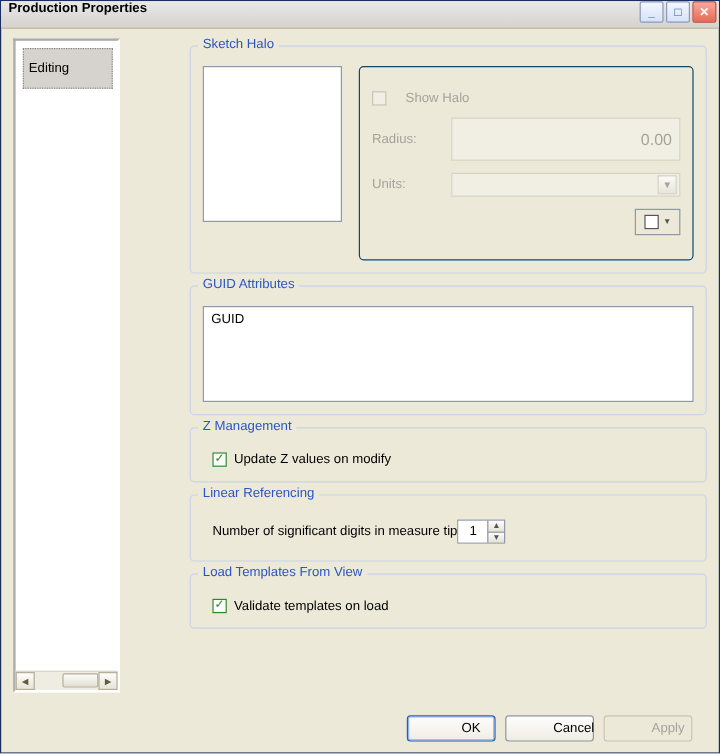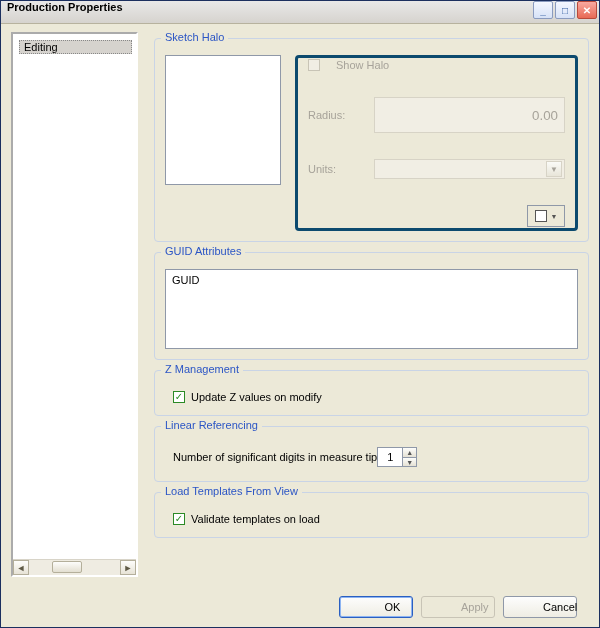--- a/index.html
+++ b/index.html
@@ -42,21 +42,21 @@
   .tree-wrap {
     width: 146px; height: 545px;
     border: 2px inset #fff; background:#fff;
     display:flex; flex-direction:column;
     padding: 6px 4px 0 4px;
   }
   .tree-item {
     display:inline-block;
     background:#d6d3ce;
     border:1px dotted #888;
-    padding:0 4px;
+    padding:10px 4px;
     color:#000;
     margin-left:2px;
   }
   .tree-spacer { flex:1; }
   .tree-hscroll {
     height:16px; margin: 0 -4px 0 -4px;
     border-top:1px solid #d8d4c8;
     background:#efece2;
     display:flex; align-items:center; justify-content:space-between;
   }
@@ -64,33 +64,33 @@
     width:16px;height:15px;
     background:linear-gradient(#fdfdfb,#e7e3d6);
     border:1px solid #b4af9b; font-size:9px; color:#5f5a46;
     display:flex;align-items:center;justify-content:center; cursor:pointer;
   }
   .sb-track { flex:1; height:15px; background:#efece2; margin:0 1px; position:relative;}
   .sb-thumb { position:absolute; left:22px; top:1px; width:30px; height:12px; background:linear-gradient(#fdfdfb,#e3dfd1); border:1px solid #b4af9b; border-radius:2px;}
 
   .right { flex:1; display:flex; flex-direction:column; gap: 4px; }
 
-  .groupbox { position:relative; border:1px solid #c9d4e6; border-radius:4px; padding: 16px 10px 10px 10px; margin-top:6px;}
+  .groupbox { position:relative; border:1px solid #c9d4e6; border-radius:4px; padding: 16px 10px 10px 10px; margin-top:6px;margin-left:42px;}
   .groupbox > .legend {
     position:absolute; top:-8px; left:6px;
     background:#ece9d8; padding:0 4px; color:#2b55c5;
   }
 
   .halo-inner { display:flex; gap: 14px; }
   .halo-list {
     width: 116px; height: 130px; background:#fff; border:1px solid #8f98a8;
   }
   .halo-right {
-    flex:1; border:3px solid #0c4a6e; border-radius:4px; padding:1px 10px;
-    display:flex; flex-direction:column; gap:26px;
+    flex:1; border:1px solid #0c4a6e; border-radius:4px; padding:20px 10px;
+    display:flex; flex-direction:column; gap:10px;
   }
   .halo-row { display:flex; align-items:center; gap:10px; }
   .halo-row label { width:56px; color:#a7a39a; }
   .halo-input {
     flex:1; height:36px; border:1px solid #d7d3c6; background:#f1eee4;
     color:#a7a39a; text-align:right; padding:0 6px;
   }
   .halo-combo {
     flex:1; height:20px; border:1px solid #d7d3c6; background:#f1eee4;
     display:flex; align-items:center; justify-content:flex-end; padding:0 2px;
@@ -233,17 +233,17 @@
             <span class="live-check">✓</span>
             <span>Validate templates on load</span>
           </div>
         </div>
 
       </div>
     </div>
 
     <div class="bottom-bar">
       <button class="btn default">OK</button>
+      <button class="btn">Cancel</button>
       <button class="btn" disabled="">Apply</button>
-      <button class="btn">Cancel</button>
     </div>
   </div>
 </div>
 
 </body></html>

